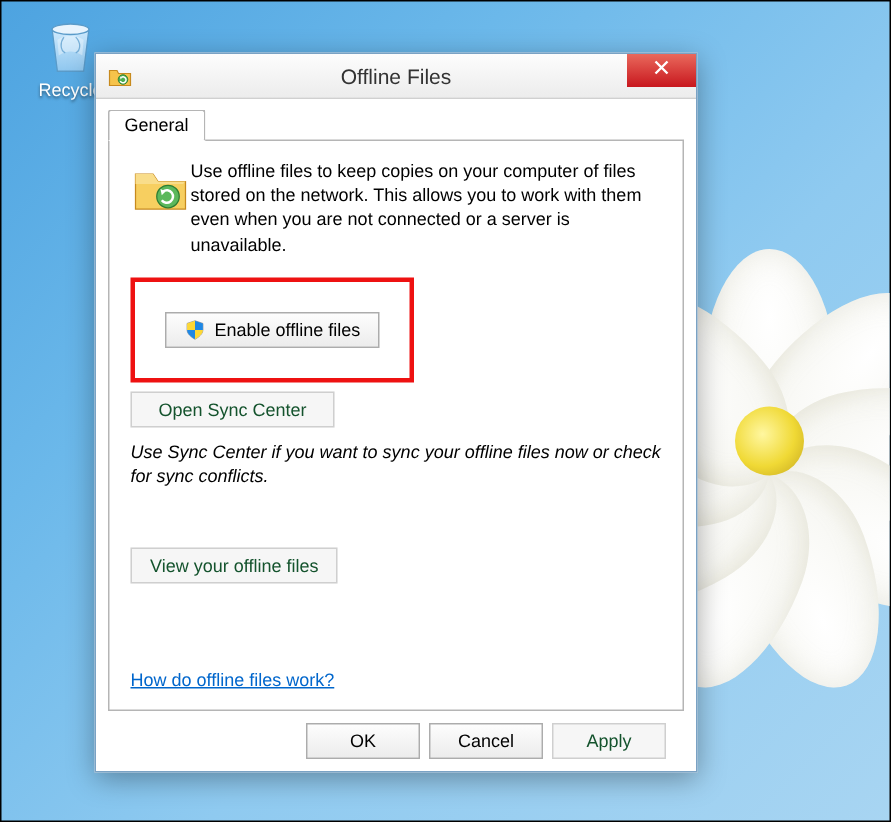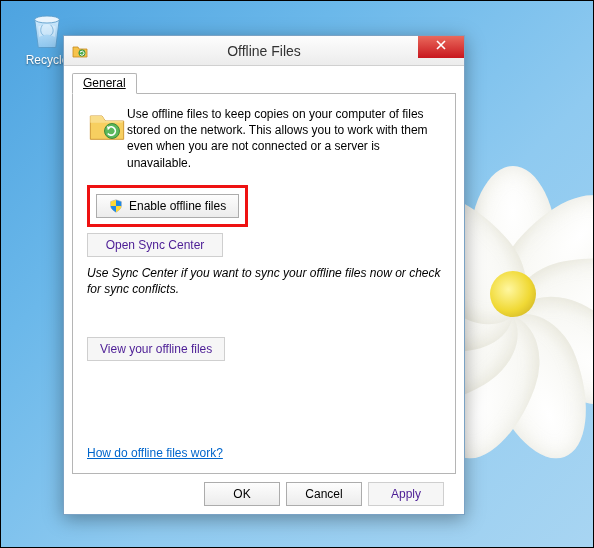--- a/index.html
+++ b/index.html
@@ -103,21 +103,20 @@
     top: 30px; bottom: 40px; left: 0; right: 0;
     padding: 6px 8px 0 8px;
   }
 
   .tabstrip {
     display: flex;
     align-items: flex-end;
     height: 21px;
     position: relative;
     z-index: 2;
-    text-decoration: underline;
   }
   .tab {
     border: 1px solid #b5b5b5;
     border-bottom: 1px solid #fff;
     background: #fff;
     padding: 2px 10px 3px;
     font-size: 12px;
     border-radius: 2px 2px 0 0;
     position: relative;
     top: 1px;
@@ -149,31 +148,31 @@
     min-width: 136px;
     height: 24px;
     padding: 0 12px;
     font: inherit;
     background: linear-gradient(#fdfdfd, #ececec);
     border: 1px solid #acacac;
     color: #000;
     cursor: pointer;
   }
   .btn[disabled] {
-    color: #4c1d95;
+    color: #14532d;
     border-color: #cfcfcf;
     background: #f6f6f6;
     cursor: default;
   }
   .shield { width: 14px; height: 14px; }
 
   .highlight-box {
     border: 3px solid #e11;
     display: inline-block;
-    padding: 6px;
+    padding: 20px;
   }
 
   .status-text { margin: 8px 0 34px 0; color: #000; }
 
   .sync-desc { margin: 8px 0 40px 0; line-height: 1.35; font-style: italic; }
 
   .help-link {
     position: absolute;
     left: 14px; bottom: 13px;
     color: #0066cc;

